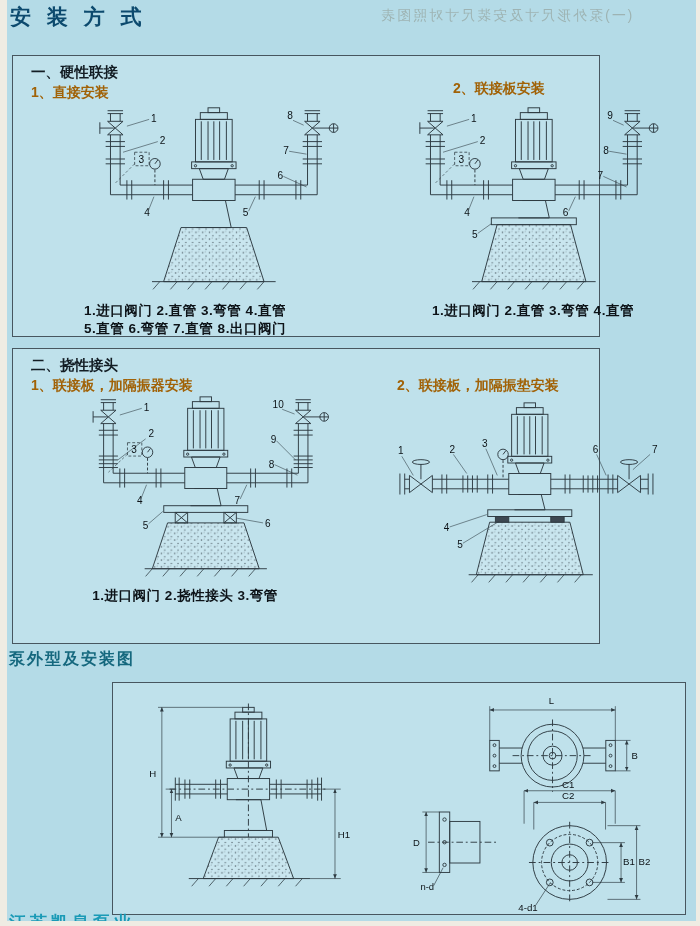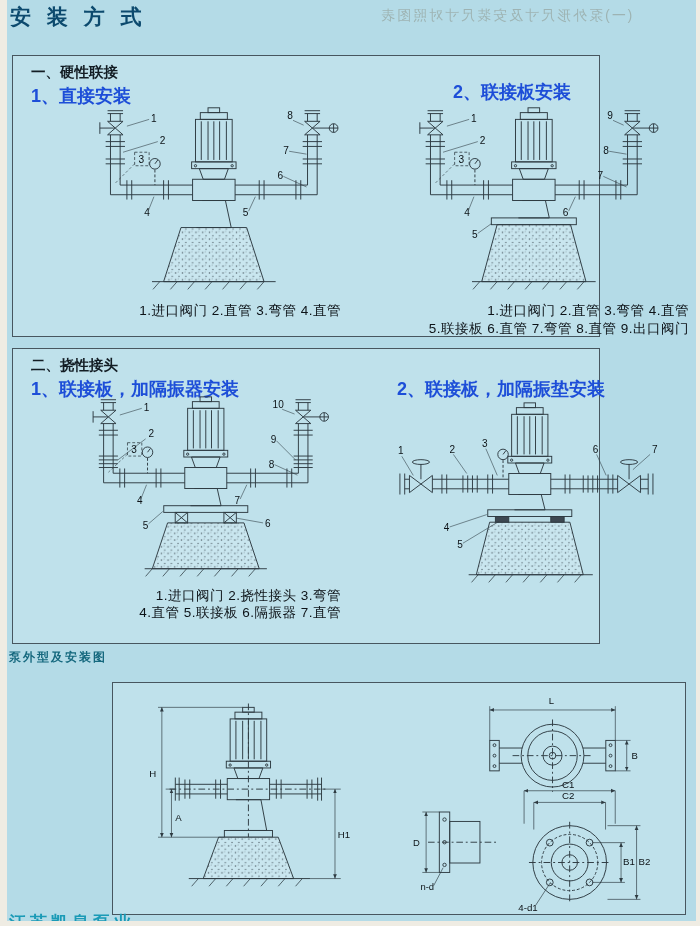--- a/index.html
+++ b/index.html
@@ -6,29 +6,29 @@
 html,body{width:700px;height:926px}
 body{background:#efece3;font-family:"Liberation Sans","DejaVu Sans",sans-serif;position:relative;overflow:hidden}
 .page{position:absolute;left:7px;top:0;width:689px;height:921px;background:#b4dbe7;overflow:hidden}
 .page-title{position:absolute;left:3px;top:3px;font-size:21px;font-weight:bold;color:#0c4a6e;letter-spacing:5px;white-space:nowrap}
 .bleed{position:absolute;left:372px;top:7px;font-size:14px;color:#7d7a66;opacity:.40;letter-spacing:2px;transform:scaleX(-1);filter:blur(.4px);white-space:nowrap}
 .panel{position:absolute;left:5px;width:588px;border:1px solid #47565f;background:#bfe1eb}
 .panel.p1{top:55px;height:282px}
 .panel.p2{top:348px;height:296px}
 .panel.p3{left:105px;top:682px;width:574px;height:233px}
 .ph{position:absolute;left:18px;top:7px;font-size:14.5px;font-weight:600;color:#131d24}
-.sub{position:absolute;font-size:18px;font-weight:600;color:#1d4ed8;white-space:nowrap}
+.sub{position:absolute;font-size:14px;font-weight:600;color:#a16207;white-space:nowrap}
 .s1l{left:18px;top:28px}.s1r{left:440px;top:24px}
 .s2l{left:18px;top:28px}.s2r{left:384px;top:28px}
-.cap{position:absolute;font-size:13.5px;font-weight:400;color:#0d1318;text-align:right;line-height:18px;letter-spacing:.5px}
+.cap{position:absolute;font-size:13.5px;font-weight:700;color:#0d1318;text-align:center;line-height:18px;letter-spacing:.5px}
 .c1l{left:16px;top:246px;width:312px}
 .c1r{left:364px;top:246px;width:312px}
 .c2l{left:16px;top:238px;width:312px;line-height:17px}
 .c2r{left:364px;top:244px;width:312px}
-.section-title{position:absolute;left:2px;top:649px;font-size:12px;font-weight:bold;color:#15687e;letter-spacing:2px;white-space:nowrap}
+.section-title{position:absolute;left:2px;top:649px;font-size:16px;font-weight:bold;color:#15687e;letter-spacing:2px;white-space:nowrap}
 .footer{position:absolute;left:2px;top:911px;font-size:17px;font-weight:bold;color:#1a9ab6;letter-spacing:4px;white-space:nowrap}
 svg{position:absolute}
 .defs{position:absolute;width:0;height:0}
 .d1l{left:46px;top:46px;width:300px;height:198px}
 .d1r{left:366px;top:46px;width:300px;height:198px}
 .d2l{left:40px;top:42px;width:296px;height:196px}
 .d2r{left:364px;top:48px;width:296px;height:196px}
 .v-front{left:20px;top:12px;width:252px;height:194px}
 .v-top{left:352px;top:6px;width:176px;height:119px}
 .v-side{left:296px;top:112px;width:106px;height:102px}
@@ -255,24 +255,24 @@
           <line x1="232" y1="77" x2="256" y2="88"></line>
         <text x="232" y="54">8</text>
           <line x1="238" y1="51" x2="256" y2="54"></line>
         <text x="236" y="18">9</text>
           <line x1="242" y1="19" x2="253" y2="24"></line>
       </g>
     </svg>
 
     <div class="cap c1l">
       <div>1.进口阀门 2.直管 3.弯管  4.直管</div>
+      <div>5.直管  6.弯管  7.直管 8.出口阀门</div>
     </div>
     <div class="cap c1r">
       <div>1.进口阀门  2.直管  3.弯管  4.直管</div>
-      <div>5.联接板 6.直管 7.弯管 8.直管 9.出口阀门</div>
     </div>
   </section>
 
   <section class="panel p2">
     <div class="ph">二、挠性接头</div>
     <div class="sub s2l">1、联接板，加隔振器安装</div>
     <div class="sub s2r">2、联接板，加隔振垫安装</div>
 
     <svg class="d2l" viewBox="0 0 310 205">
       <g class="ln">
@@ -410,21 +410,20 @@
           <line x1="90" y1="153" x2="128" y2="130"></line>
         <text x="226" y="58">6</text>
           <line x1="230" y1="60" x2="240" y2="82"></line>
         <text x="288" y="58">7</text>
           <line x1="286" y1="60" x2="268" y2="76"></line>
       </g>
     </svg>
 
     <div class="cap c2l">
       <div>1.进口阀门  2.挠性接头  3.弯管</div>
-      <div>4.直管 5.联接板 6.隔振器 7.直管</div>
     </div>
   </section>
 
   <div class="section-title">泵外型及安装图</div>
 
   <section class="panel p3">
 
     <svg class="v-front" viewBox="0 0 262 200">
       <g class="ln">
         <line class="cl" x1="120" y1="8" x2="120" y2="150"></line>

